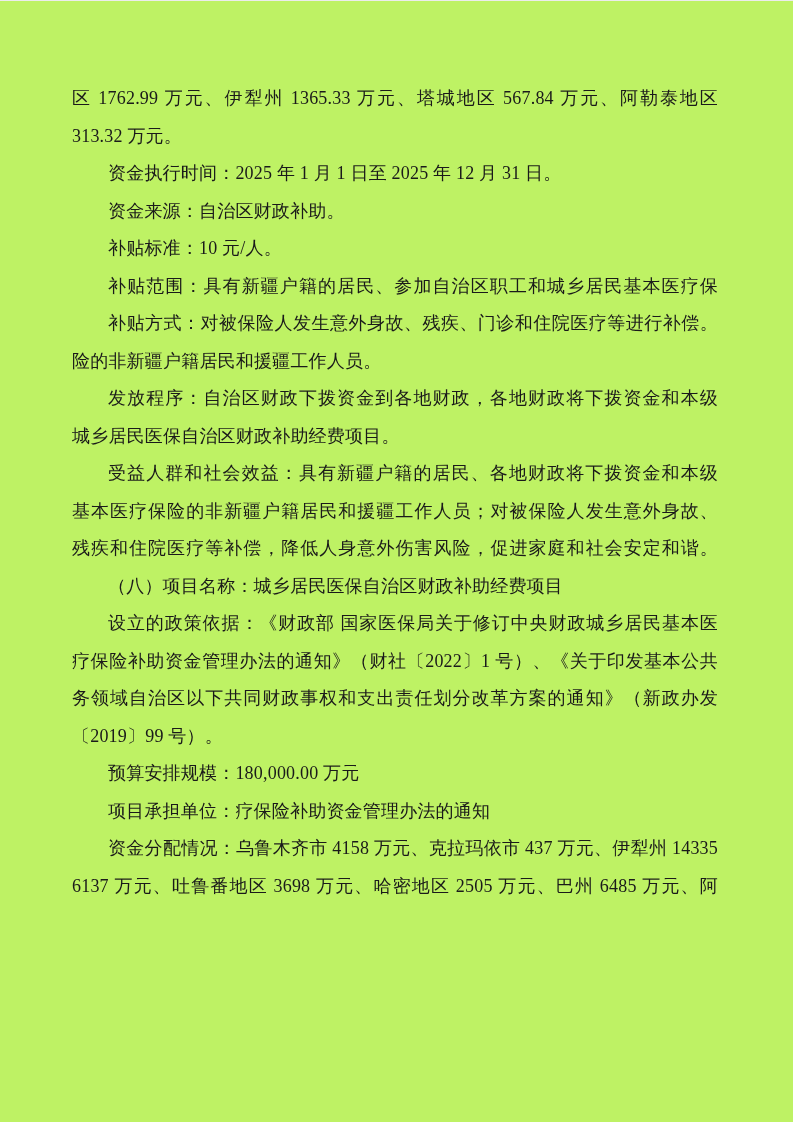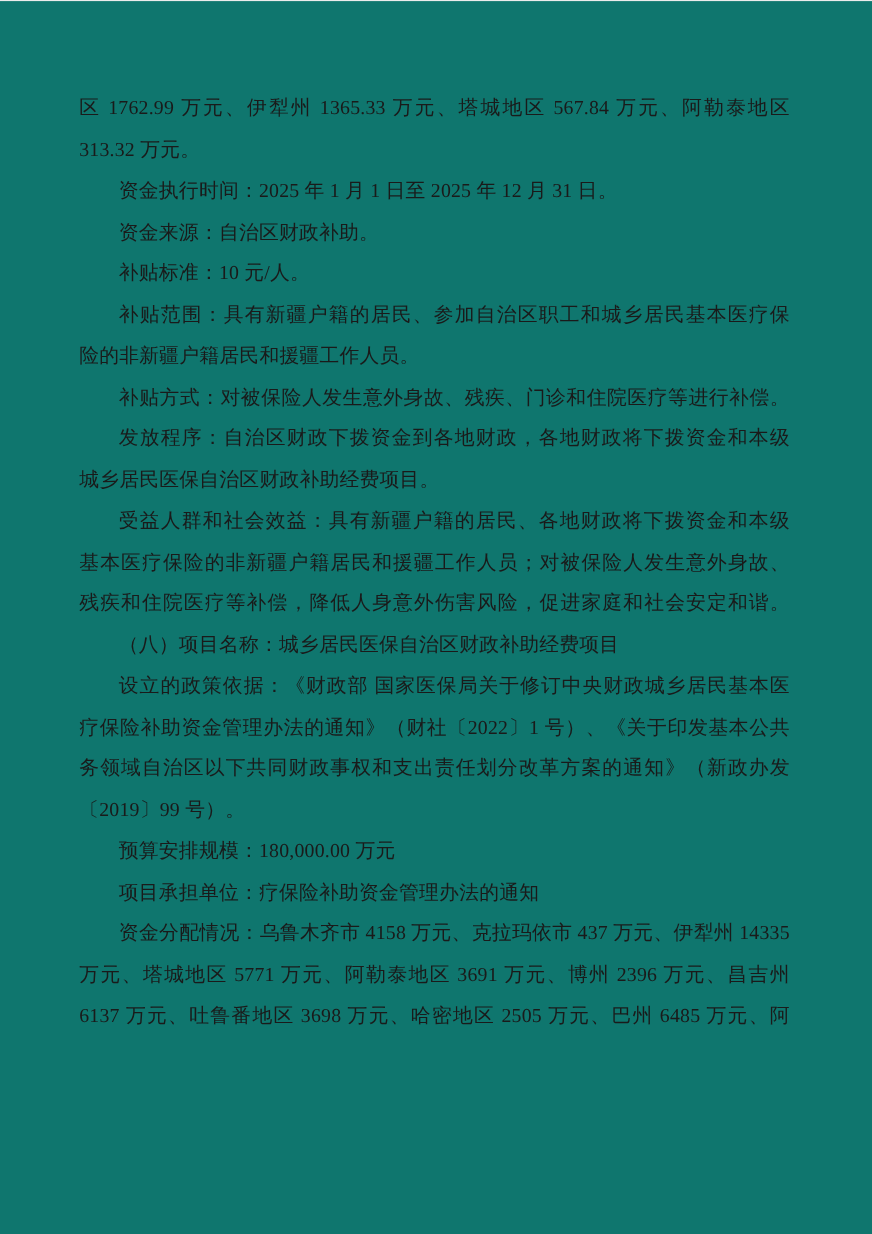--- a/index.html
+++ b/index.html
@@ -1,20 +1,20 @@
 <!DOCTYPE html>
 <html lang="zh"><head>
 <meta charset="utf-8">
 <style>
   html, body { margin: 0; padding: 0; background: #ffffff; }
   .page {
     position: relative;
     width: 793px;
     height: 1122px;
-    background: #0f766e;
+    background: #bef264;
     overflow: hidden;
     font-family: "Liberation Serif", "DejaVu Serif", serif;
     color: #1a1a1a;
     border-top: 1px solid #ececec;
     box-sizing: border-box;
   }
   .doc-body {
     position: absolute;
     left: 72px;
     top: 79px;
@@ -50,31 +50,30 @@
 <body>
 
 <div class="page">
   <div class="doc-body">
       <div class="line justify">区 1762.99 万元、伊犁州 1365.33 万元、塔城地区 567.84 万元、阿勒泰地区</div>
       <div class="line">313.32 万元。</div>
       <div class="line indent">资金执行时间：2025 年 1 月 1 日至 2025 年 12 月 31 日。</div>
       <div class="line indent">资金来源：自治区财政补助。</div>
       <div class="line indent">补贴标准：10 元/人。</div>
       <div class="line indent justify">补贴范围：具有新疆户籍的居民、参加自治区职工和城乡居民基本医疗保</div>
+      <div class="line indent justify">补贴方式：对被保险人发生意外身故、残疾、门诊和住院医疗等进行补偿。</div>
       <div class="line">险的非新疆户籍居民和援疆工作人员。</div>
-      <div class="line indent justify">补贴方式：对被保险人发生意外身故、残疾、门诊和住院医疗等进行补偿。</div>
       <div class="line indent justify">发放程序：自治区财政下拨资金到各地财政，各地财政将下拨资金和本级</div>
       <div class="line">城乡居民医保自治区财政补助经费项目。</div>
       <div class="line indent justify">受益人群和社会效益：具有新疆户籍的居民、各地财政将下拨资金和本级</div>
       <div class="line justify">基本医疗保险的非新疆户籍居民和援疆工作人员；对被保险人发生意外身故、</div>
       <div class="line justify">残疾和住院医疗等补偿，降低人身意外伤害风险，促进家庭和社会安定和谐。</div>
       <div class="line indent">（八）项目名称：城乡居民医保自治区财政补助经费项目</div>
       <div class="line indent justify">设立的政策依据：《财政部 国家医保局关于修订中央财政城乡居民基本医</div>
       <div class="line justify">疗保险补助资金管理办法的通知》（财社〔2022〕1 号）、《关于印发基本公共服</div>
       <div class="line justify">务领域自治区以下共同财政事权和支出责任划分改革方案的通知》（新政办发</div>
       <div class="line">〔2019〕99 号）。</div>
       <div class="line indent">预算安排规模：180,000.00 万元</div>
       <div class="line indent">项目承担单位：疗保险补助资金管理办法的通知</div>
       <div class="line indent justify">资金分配情况：乌鲁木齐市 4158 万元、克拉玛依市 437 万元、伊犁州 14335</div>
-      <div class="line justify">万元、塔城地区 5771 万元、阿勒泰地区 3691 万元、博州 2396 万元、昌吉州</div>
       <div class="line justify">6137 万元、吐鲁番地区 3698 万元、哈密地区 2505 万元、巴州 6485 万元、阿</div>
     </div>
 </div>
 
 </body></html>

